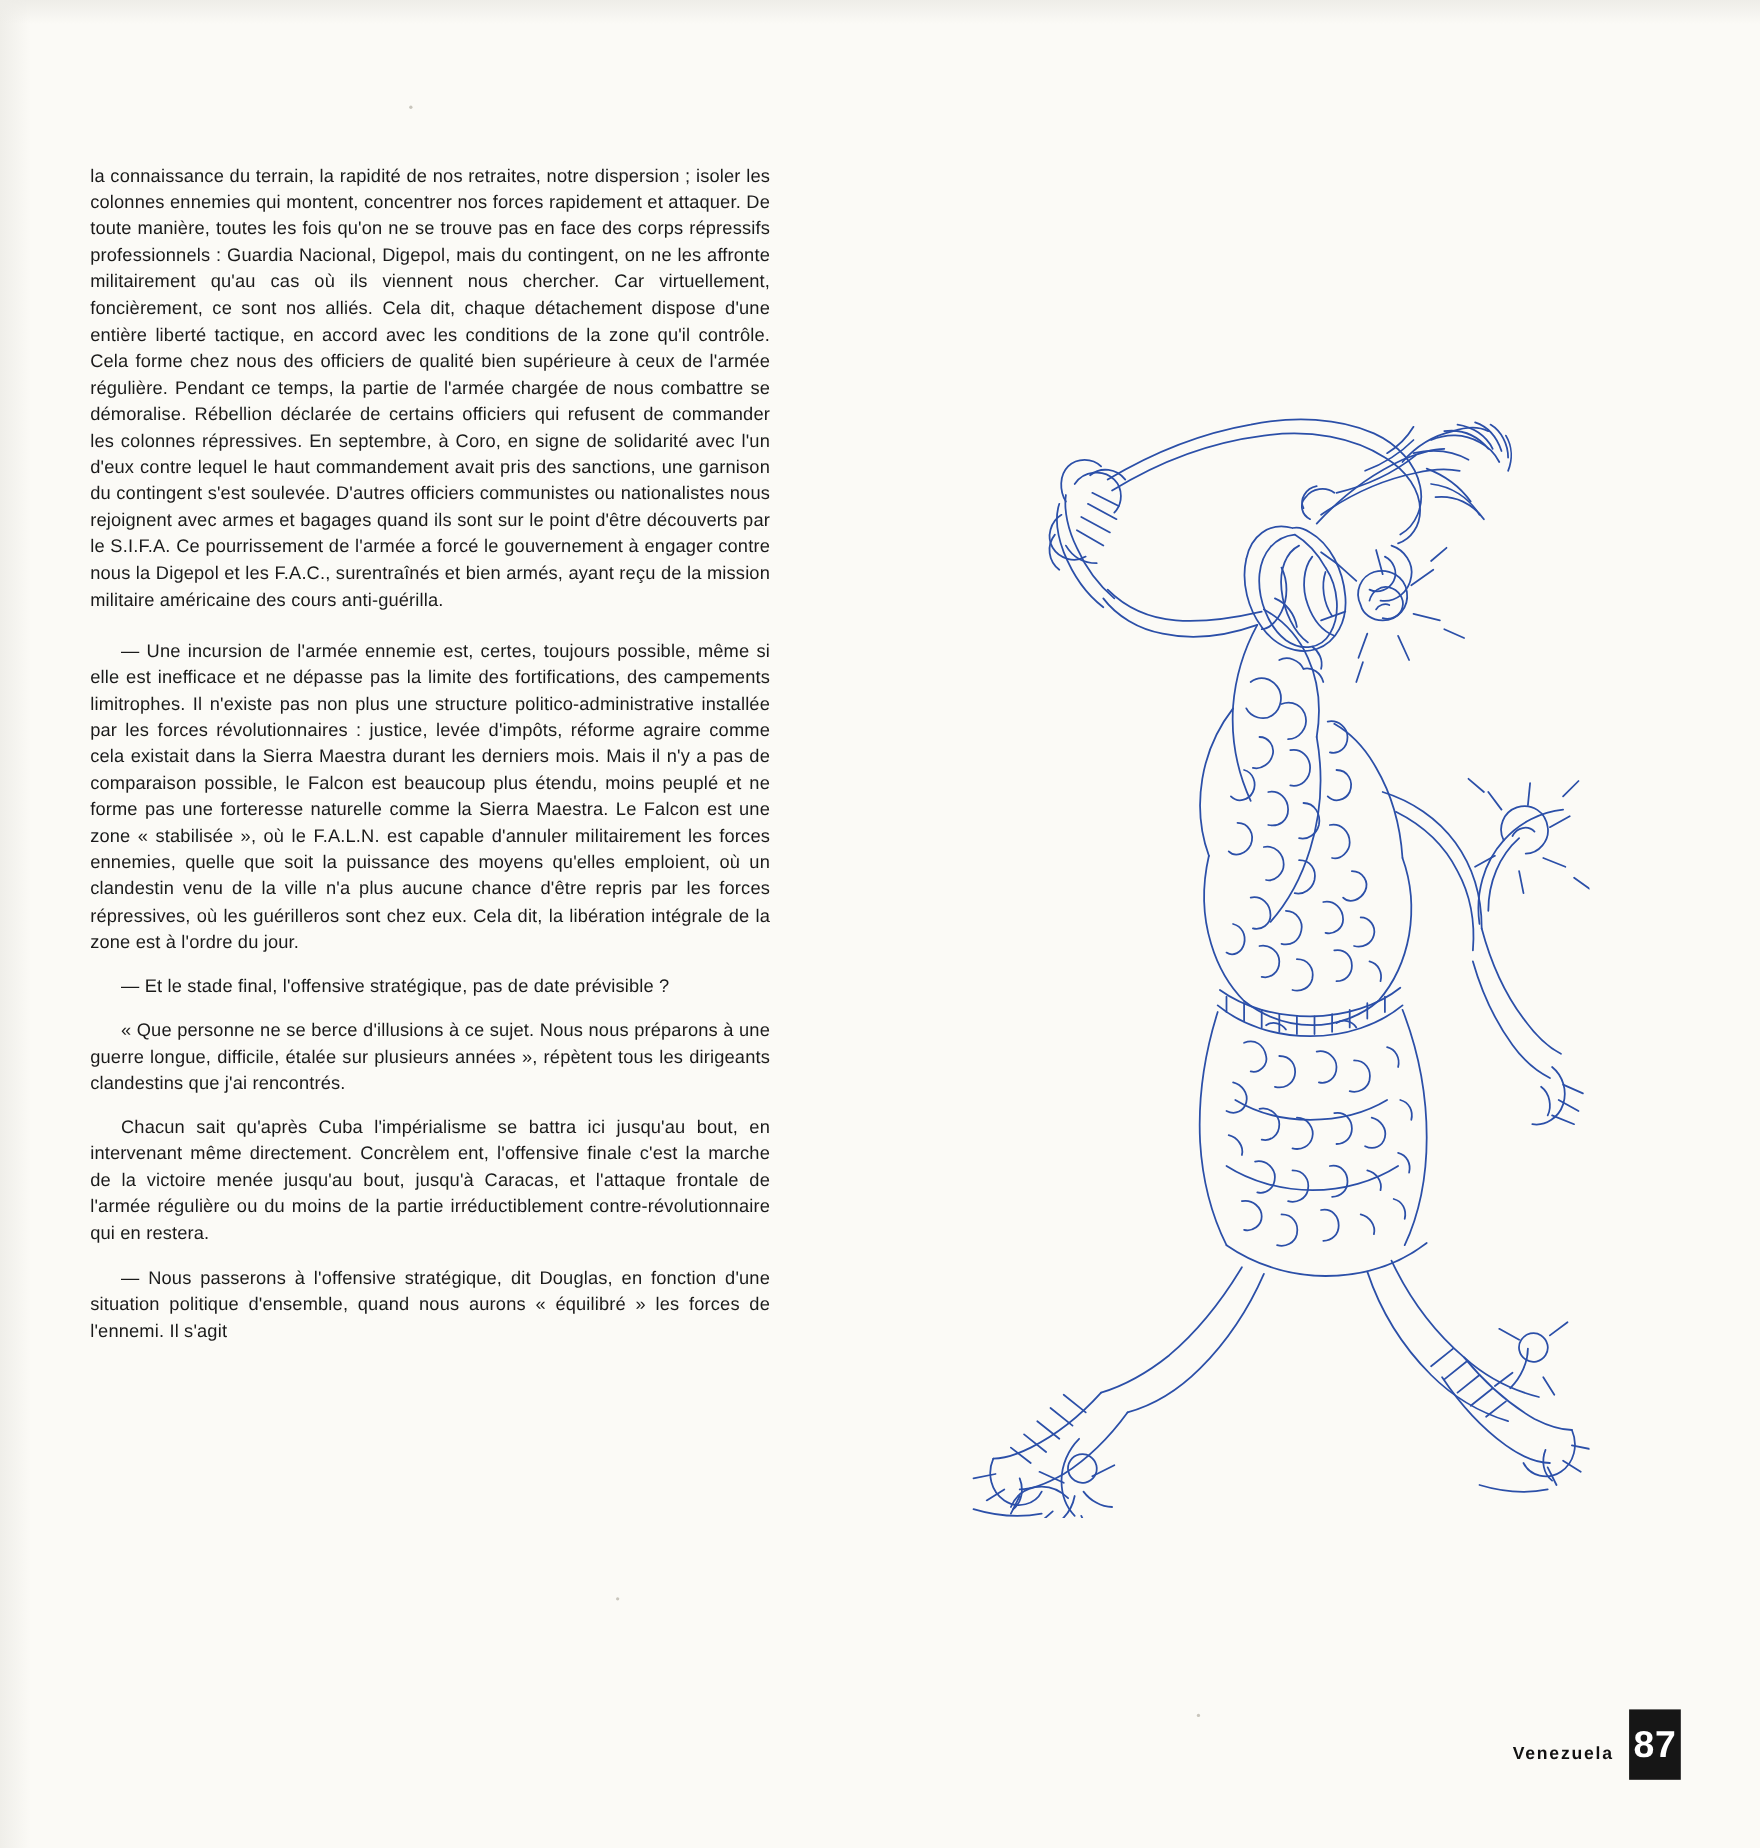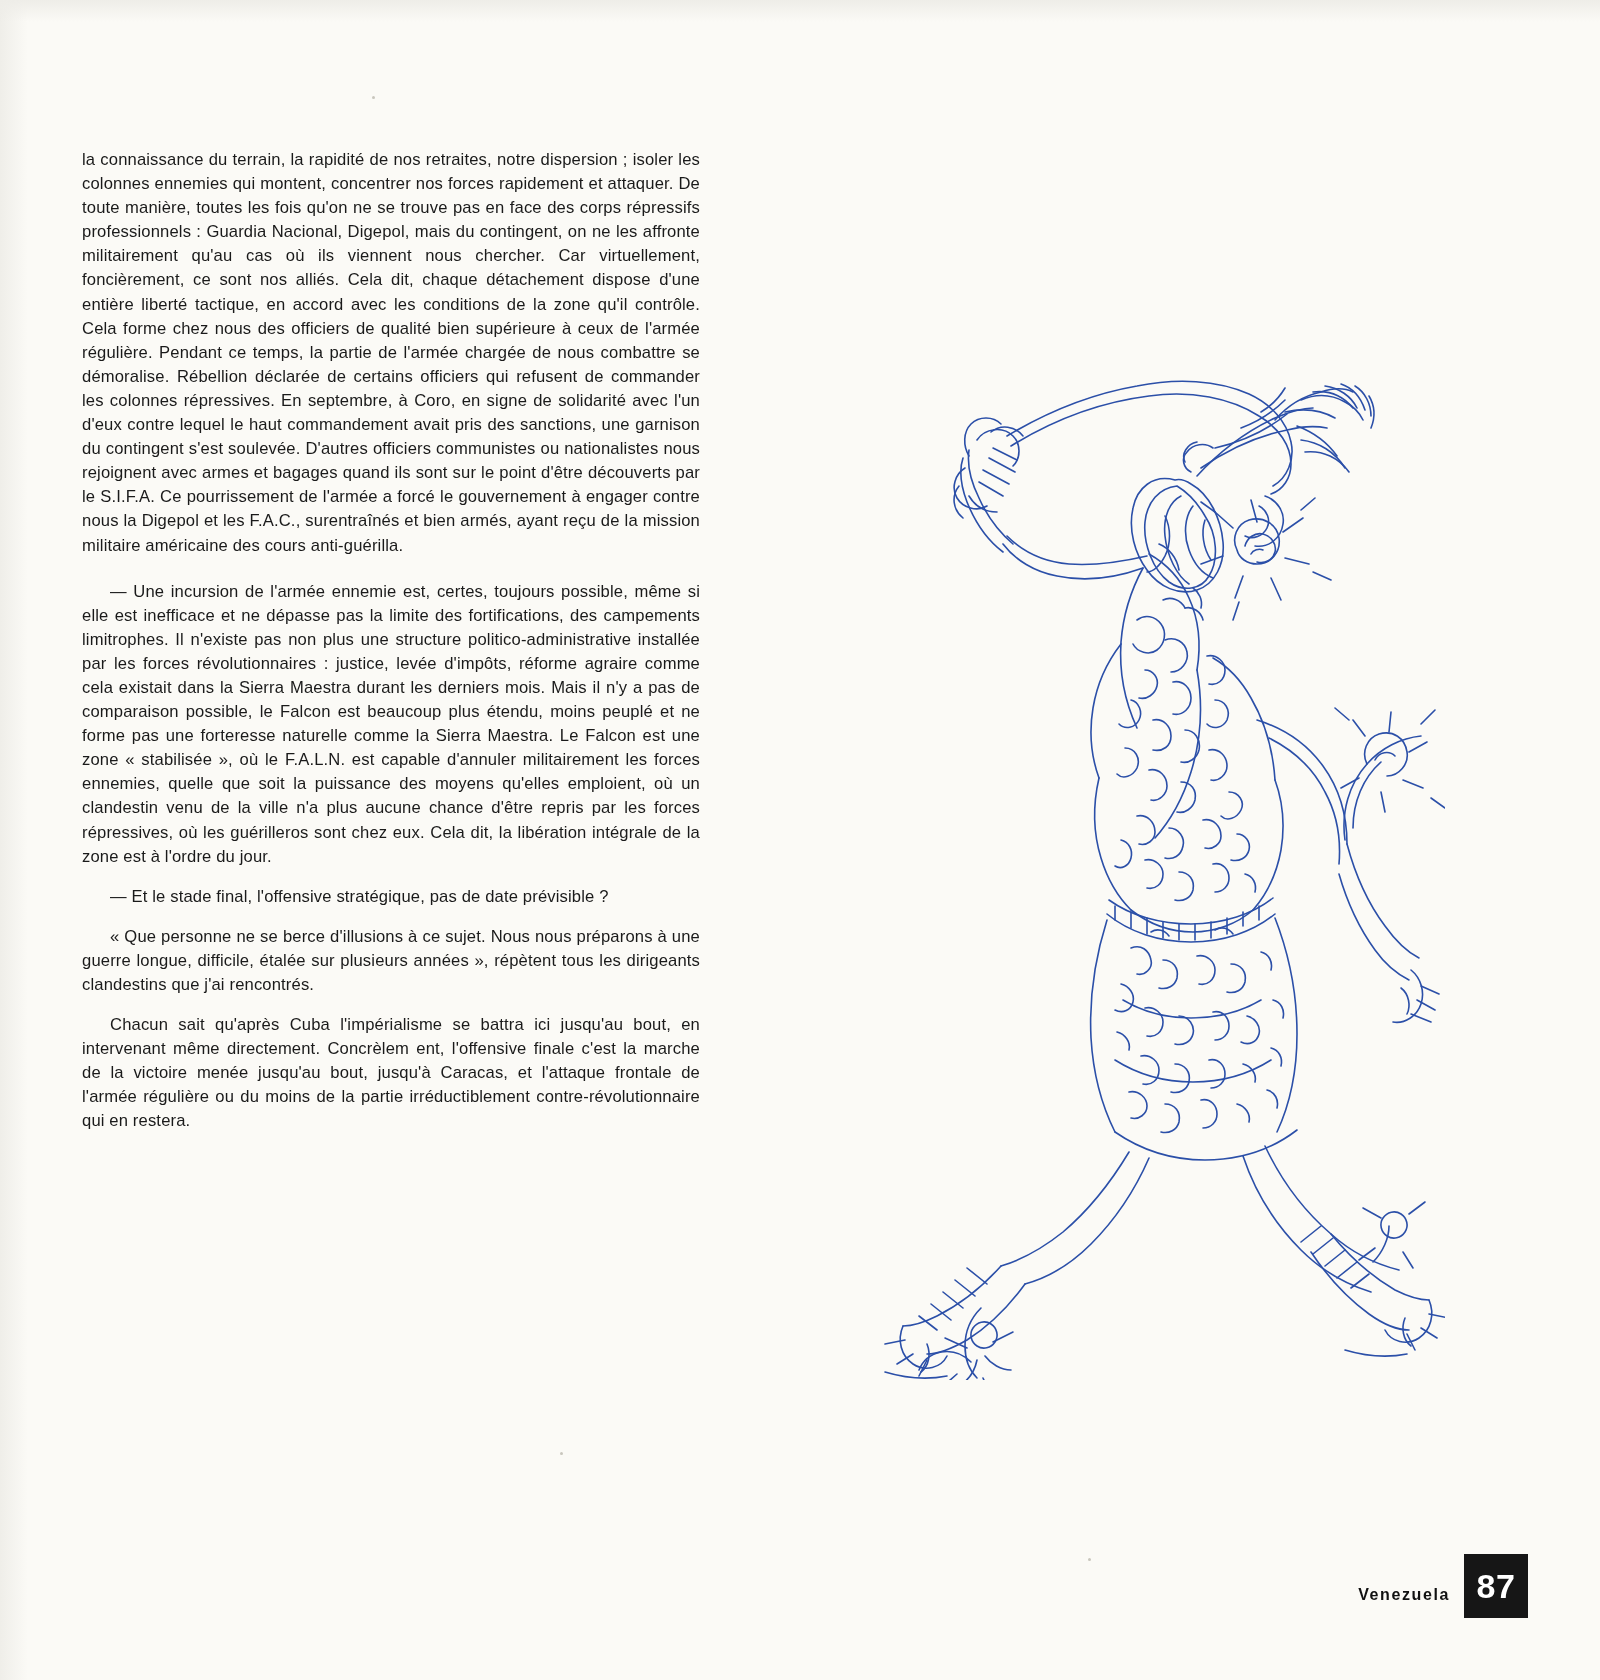--- a/index.html
+++ b/index.html
@@ -87,21 +87,21 @@
   }
   .footer-label {
     font-size: 16px;
     font-weight: bold;
     letter-spacing: 1.6px;
     color: #111;
     padding-bottom: 14px;
     text-align: right;
   }
   .page-number-box {
-    width: 64px;
+    width: 47px;
     height: 64px;
     background: #161616;
     color: #ffffff;
     display: flex;
     align-items: center;
     justify-content: center;
     font-size: 34px;
     font-weight: bold;
     letter-spacing: 0.5px;
   }
@@ -122,20 +122,21 @@
   <div class="speck" style="left:372px; top:96px;"></div>
   <div class="speck" style="left:560px; top:1452px;"></div>
   <div class="speck" style="left:1088px; top:1558px;"></div>
 
   <div class="text-column">
     <p class="para first">la connaissance du terrain, la rapidité de nos retraites, notre dispersion ; isoler les colonnes ennemies qui montent, concentrer nos forces rapidement et attaquer. De toute manière, toutes les fois qu'on ne se trouve pas en face des corps répressifs professionnels : Guardia Nacional, Digepol, mais du contingent, on ne les affronte militairement qu'au cas où ils viennent nous chercher. Car virtuellement, foncièrement, ce sont nos alliés. Cela dit, chaque détachement dispose d'une entière liberté tactique, en accord avec les conditions de la zone qu'il contrôle. Cela forme chez nous des officiers de qualité bien supérieure à ceux de l'armée régulière. Pendant ce temps, la partie de l'armée chargée de nous combattre se démoralise. Rébellion déclarée de certains officiers qui refusent de commander les colonnes répressives. En septembre, à Coro, en signe de solidarité avec l'un d'eux contre lequel le haut commandement avait pris des sanctions, une garnison du contingent s'est soulevée. D'autres officiers communistes ou nationalistes nous rejoignent avec armes et bagages quand ils sont sur le point d'être découverts par le S.I.F.A. Ce pourrissement de l'armée a forcé le gouvernement à engager contre nous la Digepol et les F.A.C., surentraînés et bien armés, ayant reçu de la mission militaire américaine des cours anti-guérilla.</p>
     <p class="para gap indent">— Une incursion de l'armée ennemie est, certes, toujours possible, même si elle est inefficace et ne dépasse pas la limite des fortifications, des campements limitrophes. Il n'existe pas non plus une structure politico-administrative installée par les forces révolutionnaires : justice, levée d'impôts, réforme agraire comme cela existait dans la Sierra Maestra durant les derniers mois. Mais il n'y a pas de comparaison possible, le Falcon est beaucoup plus étendu, moins peuplé et ne forme pas une forteresse naturelle comme la Sierra Maestra. Le Falcon est une zone « stabilisée », où le F.A.L.N. est capable d'annuler militairement les forces ennemies, quelle que soit la puissance des moyens qu'elles emploient, où un clandestin venu de la ville n'a plus aucune chance d'être repris par les forces répressives, où les guérilleros sont chez eux. Cela dit, la libération intégrale de la zone est à l'ordre du jour.</p>
     <p class="para indent">— Et le stade final, l'offensive stratégique, pas de date prévisible ?</p>
     <p class="para indent">« Que personne ne se berce d'illusions à ce sujet. Nous nous préparons à une guerre longue, difficile, étalée sur plusieurs années », répètent tous les dirigeants clandestins que j'ai rencontrés.</p>
     <p class="para indent">Chacun sait qu'après Cuba l'impérialisme se battra ici jusqu'au bout, en intervenant même directement. Concrèlem ent, l'offensive finale c'est la marche de la victoire menée jusqu'au bout, jusqu'à Caracas, et l'attaque frontale de l'armée régulière ou du moins de la partie irréductiblement contre-révolutionnaire qui en restera.</p>
+    <p class="para indent">— Nous passerons à l'offensive stratégique, dit Douglas, en fonction d'une situation politique d'ensemble, quand nous aurons « équilibré » les forces de l'ennemi. Il s'agit</p>
   </div>
 
   <div class="figure">
     <svg viewBox="0 0 700 1080" xmlns="http://www.w3.org/2000/svg" aria-hidden="true">
       <g fill="none" stroke="#2b4fa8" stroke-width="1.6" stroke-linecap="round" stroke-linejoin="round">
 
         <path d="M430 180 c-22 -6 -38 8 -42 28 c-5 22 2 46 14 62 c12 17 32 26 50 20 c18 -6 28 -26 26 -48 c-2 -24 -14 -48 -32 -58 c-6 -4 -12 -5 -16 -4"></path>
         <path d="M432 186 c-18 2 -30 16 -32 36 c-2 22 8 48 24 60 c14 10 32 8 40 -6 c10 -16 8 -42 -4 -60 c-8 -14 -18 -24 -28 -30"></path>
         <path d="M436 196 c-12 6 -18 22 -16 40 c2 20 12 40 24 48"></path>
         <path d="M448 206 c-8 10 -10 28 -4 44 c5 14 14 24 24 28"></path>

